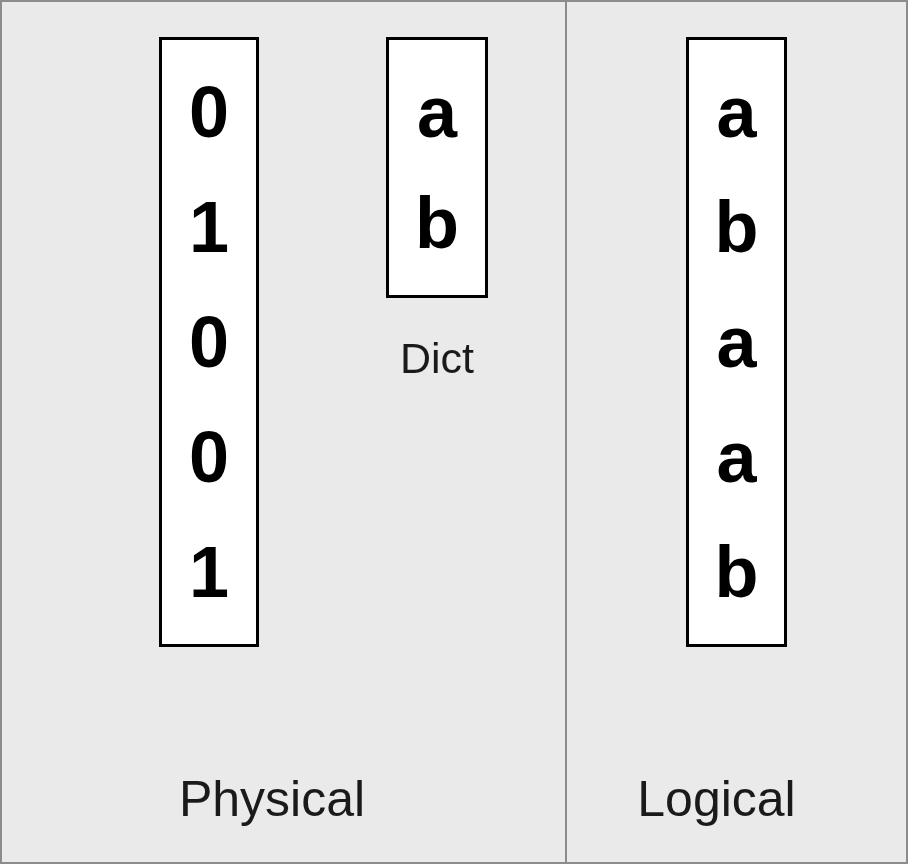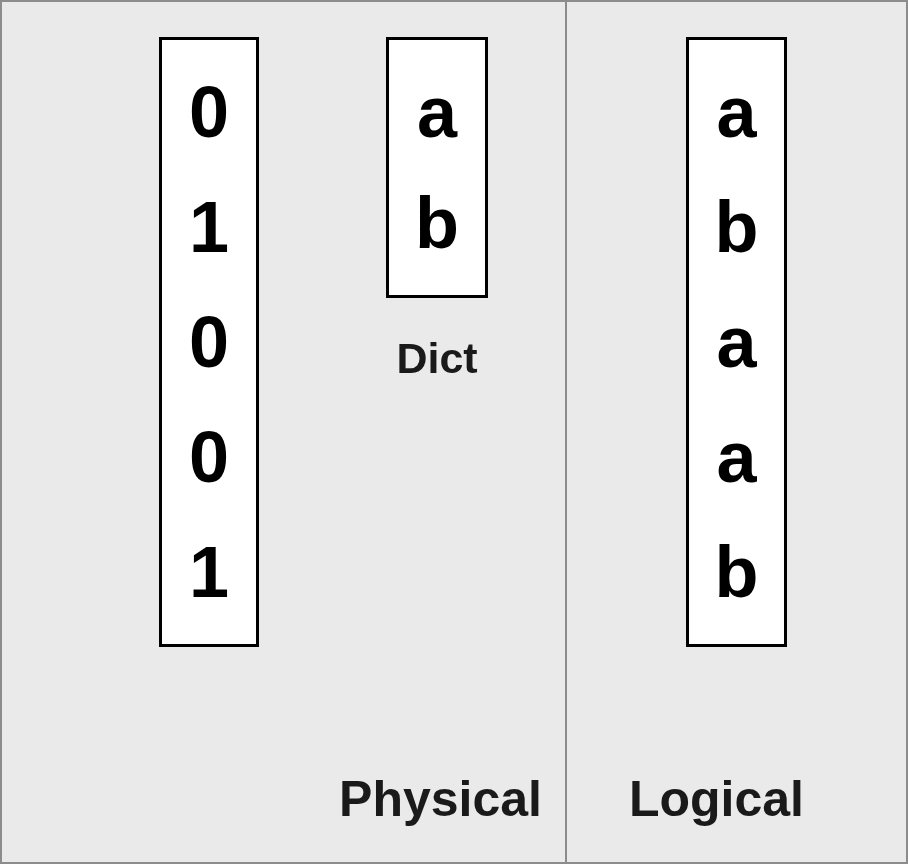--- a/index.html
+++ b/index.html
@@ -80,41 +80,41 @@
     top: 35px;
     width: 101px;
     height: 610px;
     padding: 14px 0;
   }
 
   
   .caption {
     position: absolute;
     font-family: "Liberation Sans", sans-serif;
-    font-weight: bold;
+    font-weight: normal;
     color: #1a1a1a;
     white-space: nowrap;
   }
   #selection-vector-caption {
     left: 28px;
     top: 660px;
     font-size: 43px;
   }
   #dict-caption {
     left: 384px;
     top: 332px;
     width: 102px;
     text-align: center;
     font-size: 43px;
   }
   #physical-caption {
     left: 0px;
     top: 768px;
     width: 540px;
-    text-align: right;
+    text-align: center;
     font-size: 50px;
   }
   #logical-caption {
     left: 565px;
     top: 768px;
     width: 299px;
     text-align: center;
     font-size: 50px;
   }
 </style>

